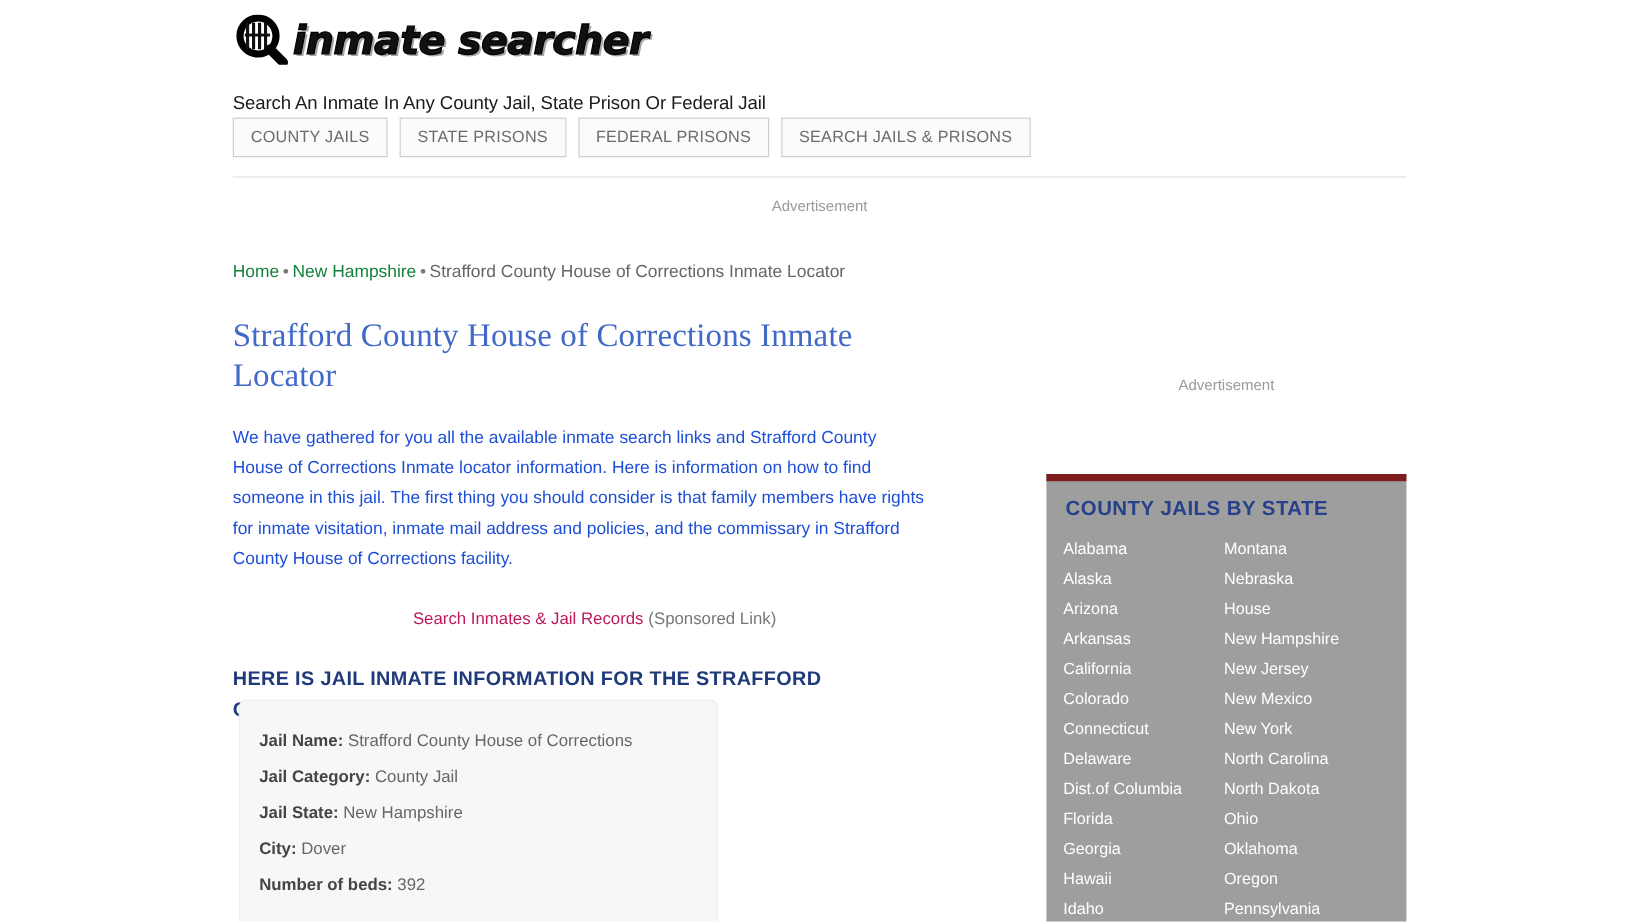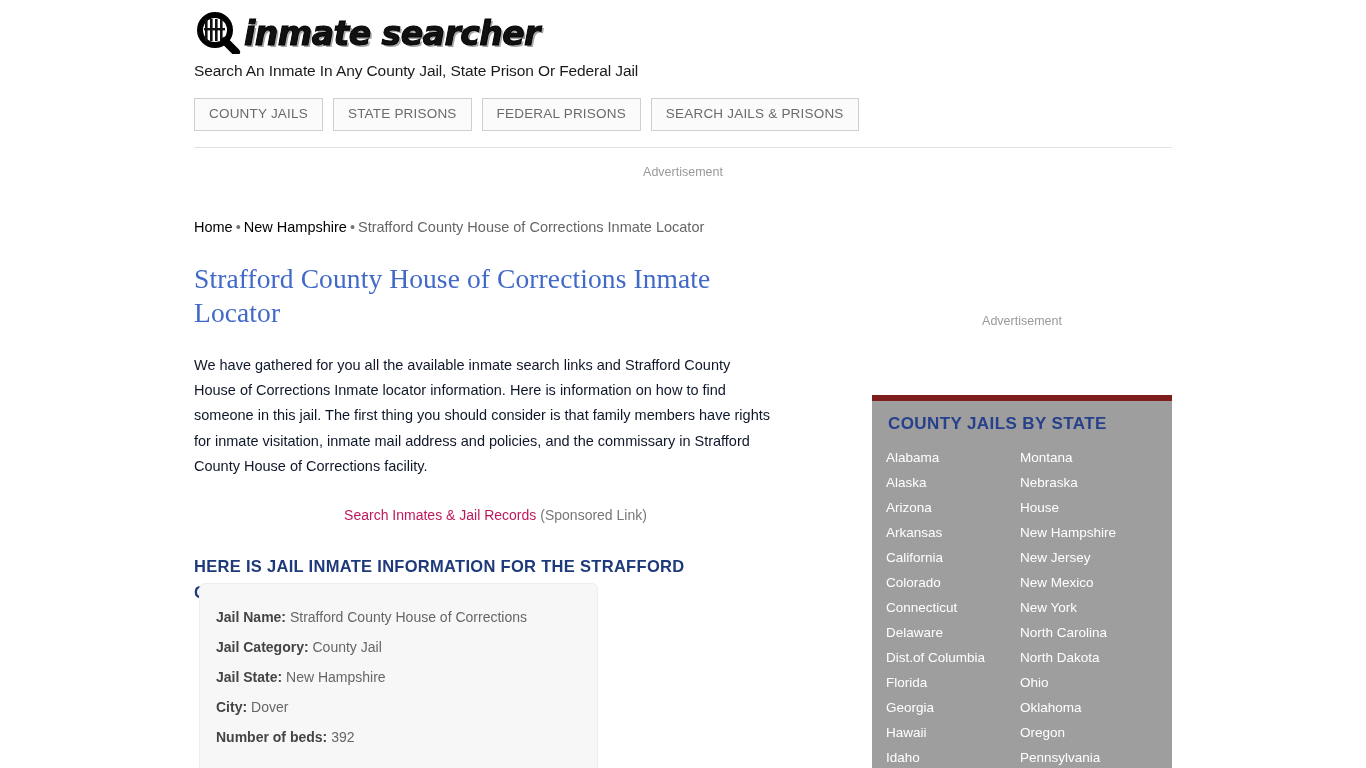--- a/index.html
+++ b/index.html
@@ -48,21 +48,21 @@
     letter-spacing: -0.5px;
     color: #111111;
     -webkit-text-stroke: 1px #000;
     text-shadow: 2px 2px 0 rgba(0,0,0,0.35);
     line-height: 1;
     white-space: nowrap;
   }
   .tagline {
     font-size: 15.5px;
     color: #1a1a1a;
-    margin-top: 6px;
+    margin-top: 22px;
     letter-spacing: -0.1px;
     white-space: nowrap;
   }
 
   
   .nav {
     position: absolute;
     left: 194px;
     top: 98px;
     display: flex;
@@ -106,21 +106,21 @@
   
   .breadcrumb {
     position: absolute;
     left: 194px;
     top: 219px;
     font-size: 14.5px;
     color: #666666;
     white-space: nowrap;
   }
   .breadcrumb a {
-    color: #000000;
+    color: #15803d;
     text-decoration: none;
   }
   .breadcrumb .sep { color: #777777; padding: 0 3px; }
 
   
   .main {
     position: absolute;
     left: 194px;
     top: 262px;
     width: 600px;
@@ -129,21 +129,21 @@
     font-family: "Liberation Serif", serif;
     font-size: 27.5px;
     font-weight: normal;
     color: #4169c8;
     margin: 0;
     line-height: 1.25;
     letter-spacing: 0.1px;
   }
   p.intro {
     font-size: 14.5px;
-    color: #0f172a;
+    color: #1d4ed8;
     line-height: 25.3px;
     margin: 22px 0 0 0;
     width: 582px;
   }
   .sponsored {
     margin-top: 28px;
     text-align: center;
     width: 582px;
     font-size: 14px;
   }

